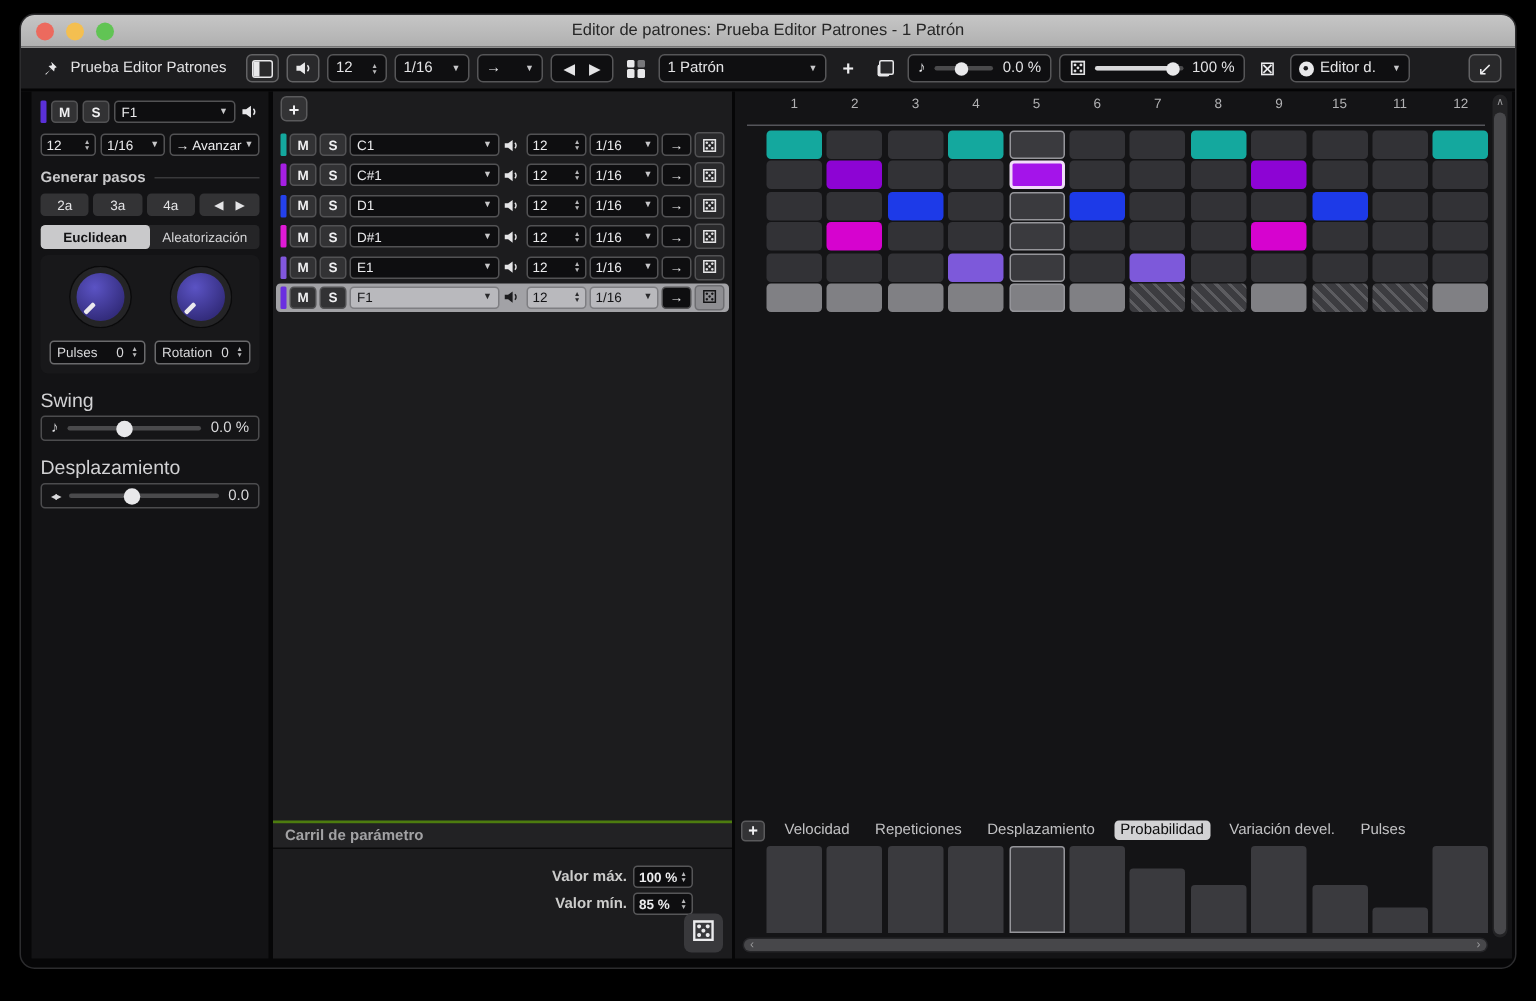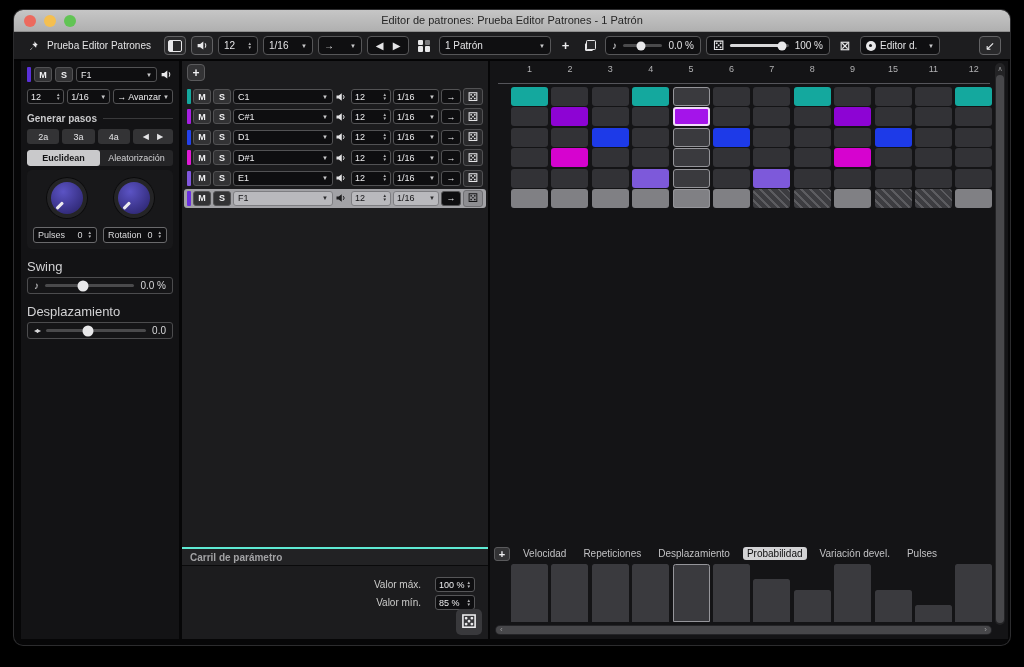--- a/index.html
+++ b/index.html
@@ -82,24 +82,24 @@
   .trow .gob{width:20px;height:15px;box-sizing:border-box;background:#0e0e10;border:1px solid #525254;border-radius:3px;
              display:flex;align-items:center;justify-content:center;font-size:9px;color:#ececee;}
   .trow .diceb{width:18px;height:15px;display:flex;align-items:center;justify-content:center;background:#29292b;
                border:1px solid #525254;border-radius:3px;color:#e4e4e6;font-size:12px;line-height:0;}
   .trow .spk{color:#e4e4e6;width:14px;display:flex;}
   .trow.selected{background:#a2a2a6;}
   .trow.selected .note-sel,.trow.selected .mini{background:#b9b9bd;color:#131315;border-color:#7e7e82;}
   .trow.selected .spin,.trow.selected .caret{color:#2a2a2c;}
   .trow.selected .spk{color:#1c1c1e;}
   .trow.selected .diceb{background:#8e8e92;color:#131315;border-color:#6e6e72;}
-  .param{position:absolute;left:0;right:0;top:486px;bottom:0;border-top:2px solid #5eead4;}
+  .param{position:absolute;left:0;right:0;top:486px;bottom:0;border-top:2px solid #4d7c0f;}
   .param-head{height:16px;background:#222224;border-bottom:1px solid #0a0a0b;display:flex;align-items:center;
               padding:0 8px;font-size:10px;font-weight:bold;color:#a2a2a4;}
-  .pv-row{position:absolute;right:13px;display:flex;align-items:center;gap:14px;font-size:10px;color:#cccccb;}
+  .pv-row{position:absolute;right:26px;display:flex;align-items:center;gap:4px;font-size:10px;color:#cccccb;font-weight:bold;}
   .pv-box{width:40px;height:15px;box-sizing:border-box;background:#0e0e10;border:1px solid #565658;border-radius:3px;
           display:flex;align-items:center;justify-content:flex-end;padding:0 3px;gap:2px;font-size:9px;color:#ececee;}
   .param-dice{position:absolute;right:6px;bottom:4px;width:26px;height:26px;background:#39393c;border-radius:5px;
               display:flex;align-items:center;justify-content:center;color:#ececee;font-size:19px;line-height:0;}
   
   .gridp{position:absolute;left:476px;top:51px;right:2px;bottom:6px;background:#141416;}
   .gcols{position:absolute;left:21px;top:3px;display:flex;gap:3.4px;}
   .gcols span{width:37px;text-align:center;font-size:9px;color:#b2b2b4;}
   .ghead-line{position:absolute;left:8px;right:18px;top:22px;height:1px;background:#55555a;}
   .grows{position:absolute;left:21px;top:26px;}

